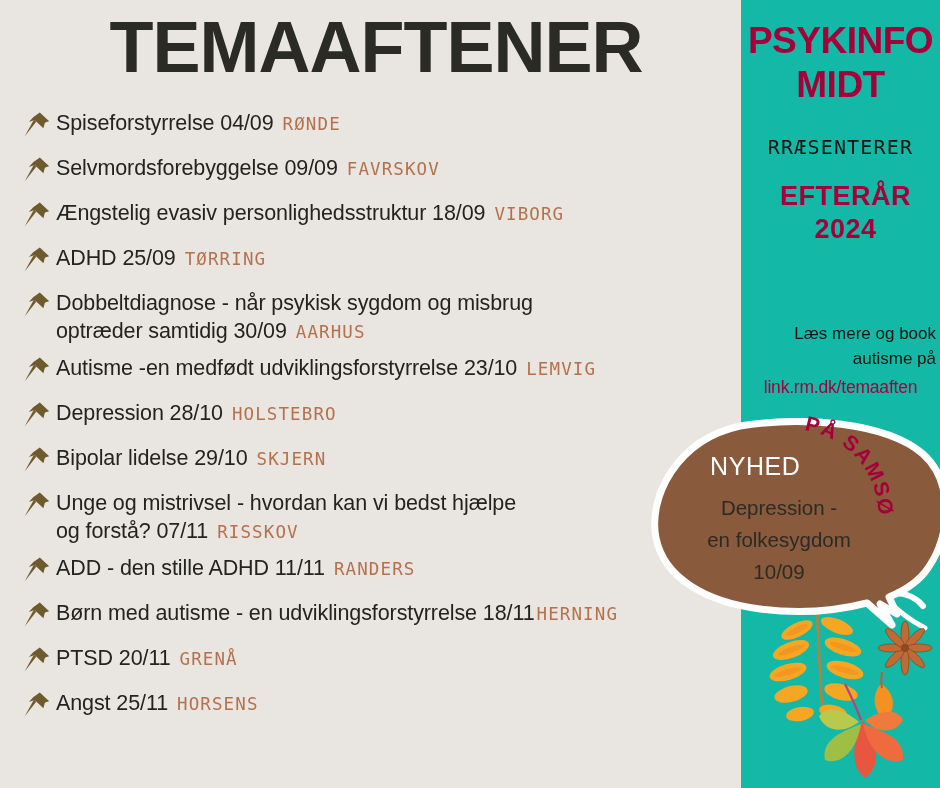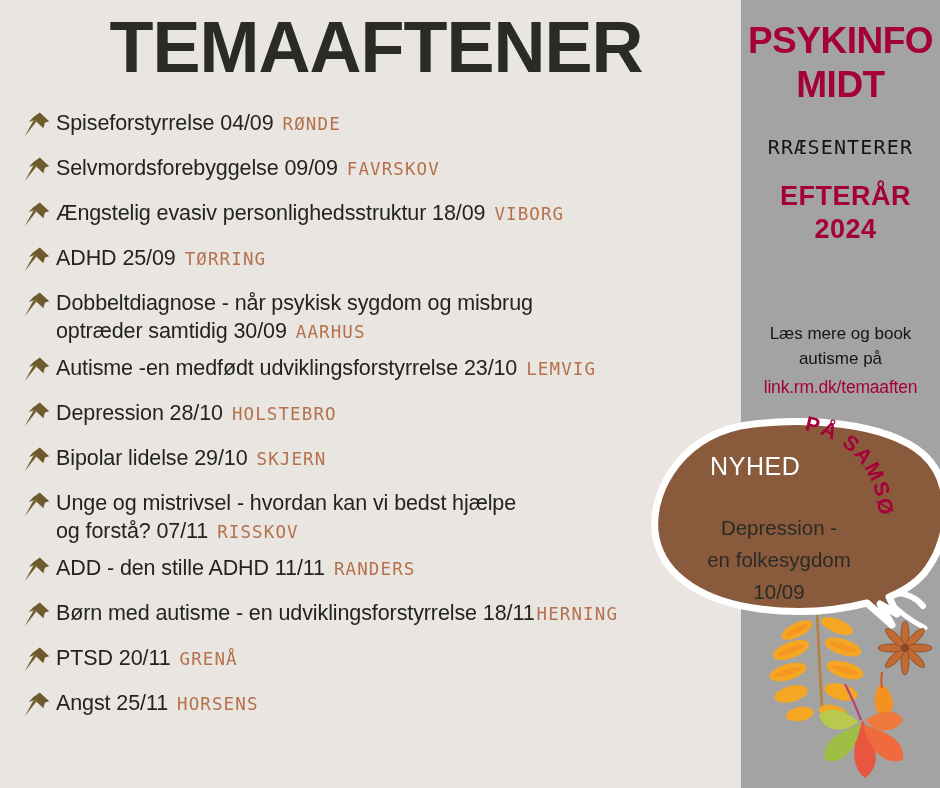--- a/index.html
+++ b/index.html
@@ -14,21 +14,21 @@
     width: 940px; height: 788px;
     background: #e9e5e0;
     overflow: hidden;
   }
 
   
   #sidebar {
     position: absolute;
     left: 741px; top: 0;
     width: 199px; height: 788px;
-    background: #a3a3a3;
+    background: #14b8a6;
     z-index: 1;
   }
   .sb-brand {
     position: absolute; left: 0; width: 199px;
     text-align: center;
     color: #a6003a;
     font-weight: bold;
     font-family: "Liberation Sans", sans-serif;
     letter-spacing: -0.5px;
     line-height: 1.02;
@@ -47,21 +47,21 @@
     position: absolute; left: 0; top: 180px; width: 209px;
     text-align: center;
     color: #a6003a;
     font-weight: bold;
     font-size: 27px;
     letter-spacing: 0.5px;
     line-height: 1.22;
   }
   .sb-info {
     position: absolute; left: 4px; width: 191px;
-    text-align: center;
+    text-align: right;
     color: #17150f;
     font-size: 17px;
     line-height: 1.45;
   }
   #sb-info-1 { top: 322px; }
   #sb-link {
     position: absolute; left: 0; top: 377px; width: 199px;
     text-align: center;
     color: #a6003a;
     font-size: 17.5px;
@@ -137,21 +137,20 @@
   }
   #bubble-body {
     position: absolute;
     left: 663px; top: 492px;
     width: 232px;
     text-align: center;
     color: #2b2b26;
     font-size: 20.5px;
     line-height: 1.55;
     z-index: 8;
-    margin-top: 20px;
   }
   #samso {
     position: absolute;
     left: 800px; top: 424px;
     width: 140px; height: 90px;
     z-index: 9;
   }
   #samso svg { display: block; overflow: visible; }
   #samso text {
     fill: #a6003a;

